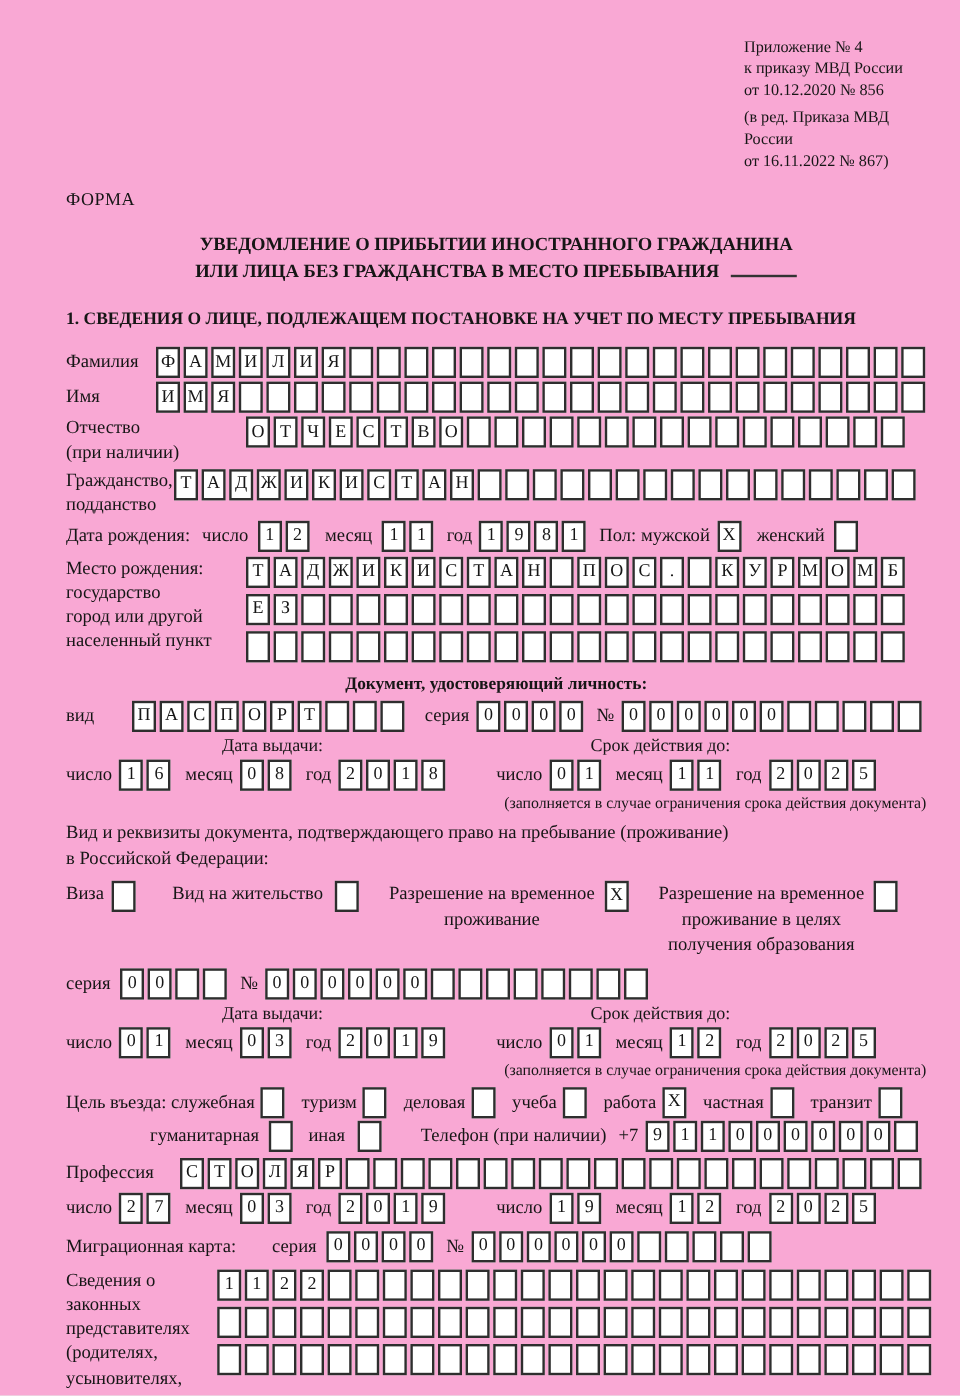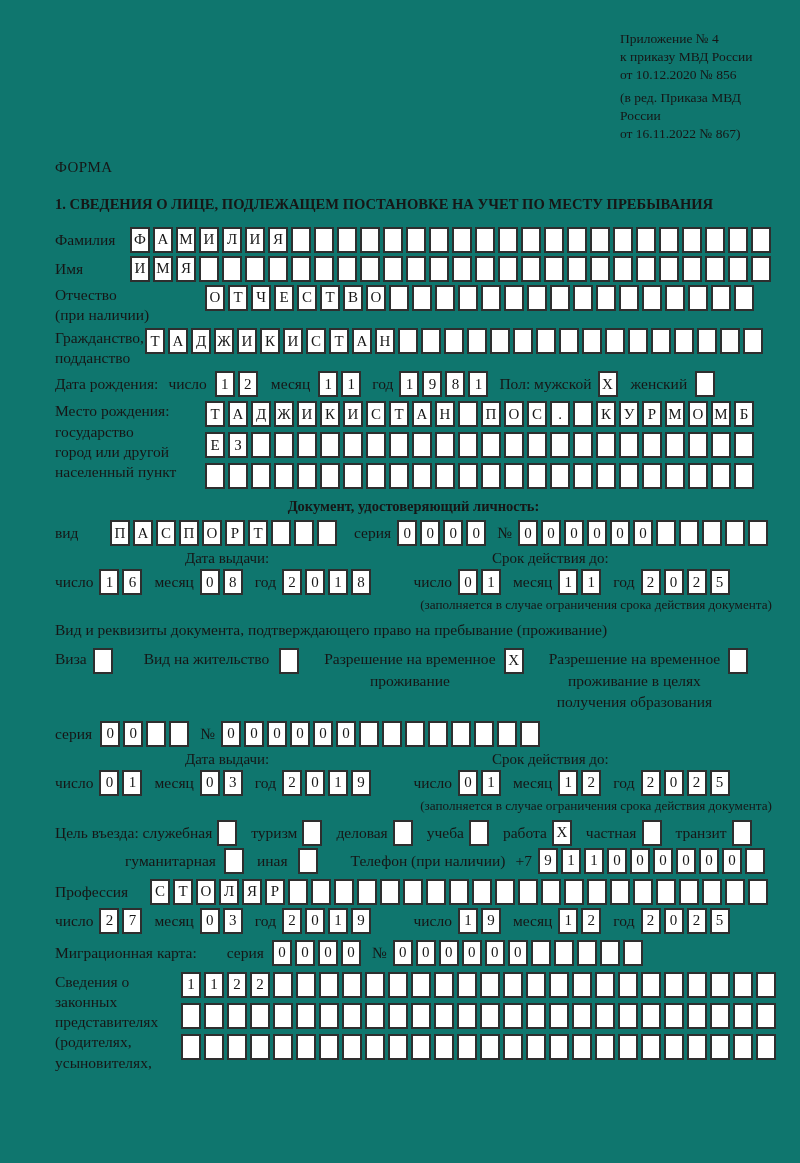--- a/index.html
+++ b/index.html
@@ -1,18 +1,18 @@
 <!DOCTYPE html>
 <html><head>
 <meta charset="utf-8">
 <style>
   * { box-sizing: border-box; }
   html,body { margin:0; padding:0; background:#e8e8e8; }
   .page {
-    width:800px; height:1163px; margin:0 auto; background:#0f766e;
+    width:800px; height:1163px; margin:0 auto; background:#f9a8d4;
     font-family:"Liberation Serif","DejaVu Serif",serif; color:#161616;
     padding:30px 28px 8px 55px; position:relative; overflow:hidden;
   }
   .hdr { margin-left:565px; font-size:13.5px; line-height:1.32; }
   .hdr-gap { height:6px; }
   .forma { text-align:left; font-weight:normal; font-size:15px; margin-top:16px; letter-spacing:.4px; }
   .title { text-align:center; font-weight:bold; font-size:15.5px; margin-top:16px; line-height:1.5; }
   .blank { display:inline-block; width:55px; border-bottom:2px solid #333; margin-left:10px; }
   .sec1 { font-weight:bold; font-size:14.6px; margin-top:20px; margin-bottom:14px; }
 
@@ -64,20 +64,26 @@
     <div>Приложение № 4</div>
     <div>к приказу МВД России</div>
     <div>от 10.12.2020 № 856</div>
     <div class="hdr-gap"></div>
     <div>(в ред. Приказа МВД России</div>
     <div>от 16.11.2022 № 867)</div>
   </div>
 
   <div class="forma">ФОРМА</div>
 
+  <div class="title">
+    <div>УВЕДОМЛЕНИЕ О ПРИБЫТИИ ИНОСТРАННОГО ГРАЖДАНИНА</div>
+    <div>
+      <span>ИЛИ ЛИЦА БЕЗ ГРАЖДАНСТВА В МЕСТО ПРЕБЫВАНИЯ</span><span class="blank"></span>
+    </div>
+  </div>
 
   <div class="sec1">1. СВЕДЕНИЯ О ЛИЦЕ, ПОДЛЕЖАЩЕМ ПОСТАНОВКЕ НА УЧЕТ ПО МЕСТУ ПРЕБЫВАНИЯ</div>
 
   <div class="row">
     <div class="lbl w75">Фамилия</div>
     <div class="cells">
         <span class="cell">Ф</span>
         <span class="cell">А</span>
         <span class="cell">М</span>
         <span class="cell">И</span>
@@ -409,20 +415,21 @@
           <span class="cell">0</span>
           <span class="cell">2</span>
           <span class="cell">5</span>
         </span>
     </div>
   </div>
   <div class="note">(заполняется в случае ограничения срока действия документа)</div>
 
   <div class="resid">
     <div>Вид и реквизиты документа, подтверждающего право на пребывание (проживание)</div>
+    <div>в Российской Федерации:</div>
   </div>
 
   <div class="opts">
     <div class="opt">
       <span class="olbl mr6">Виза</span>
       <span class="cells">
           <span class="cell"></span>
         </span>
     </div>
     <div class="opt" style="margin-left:28px;">

